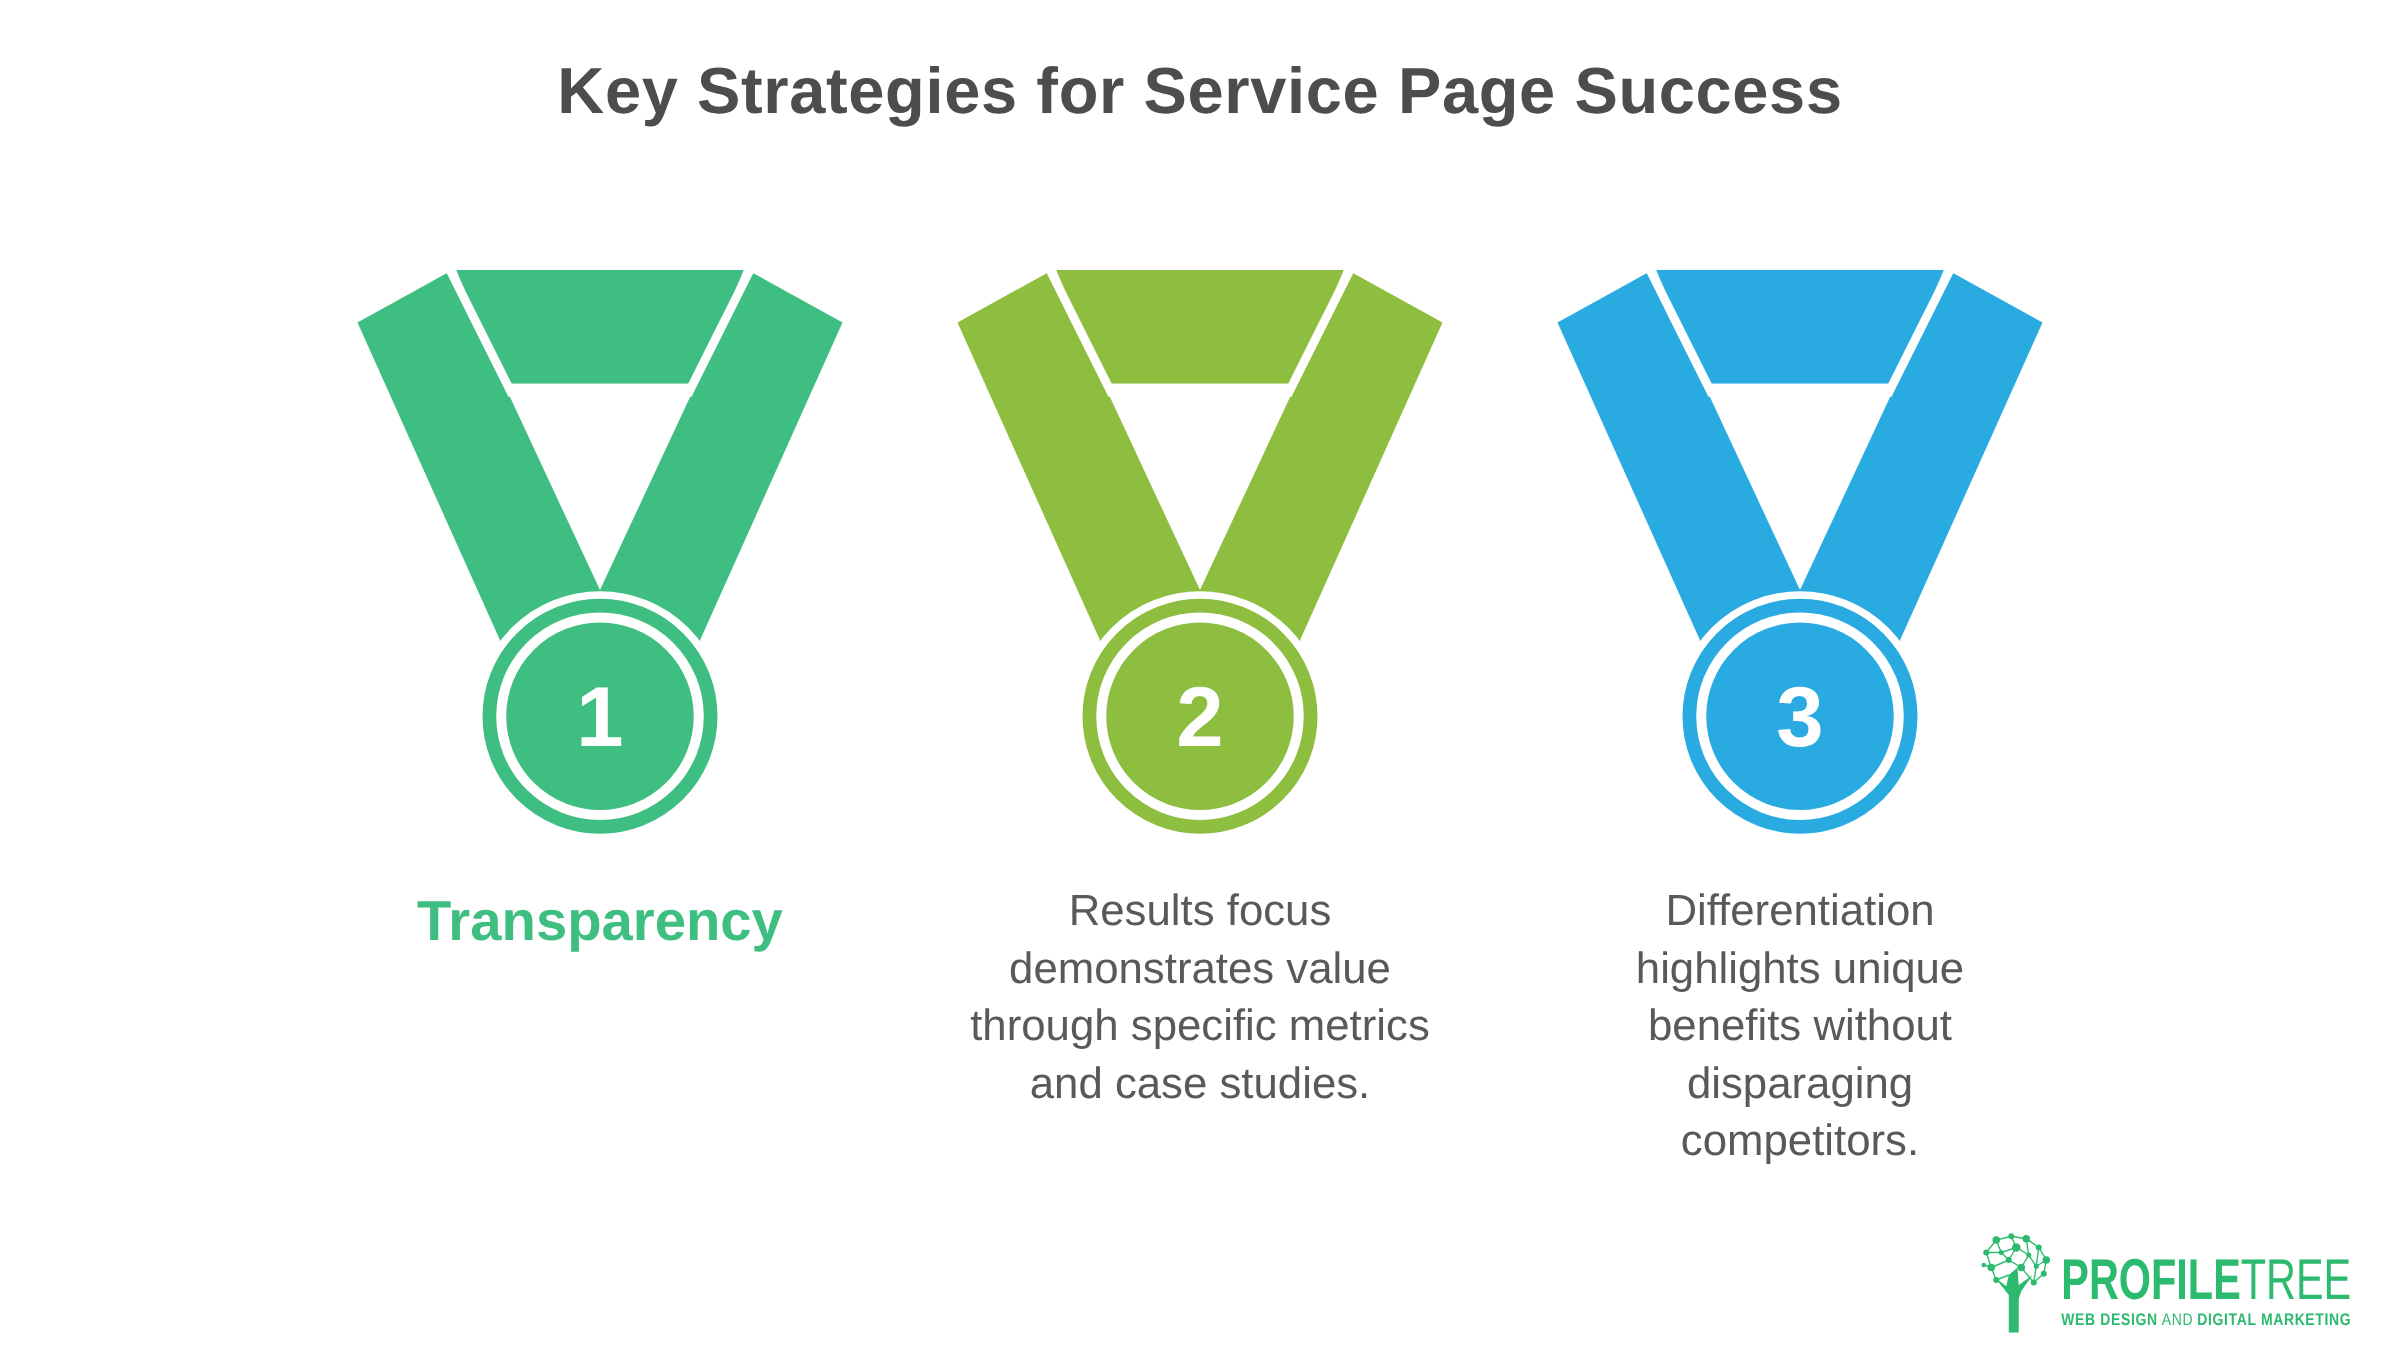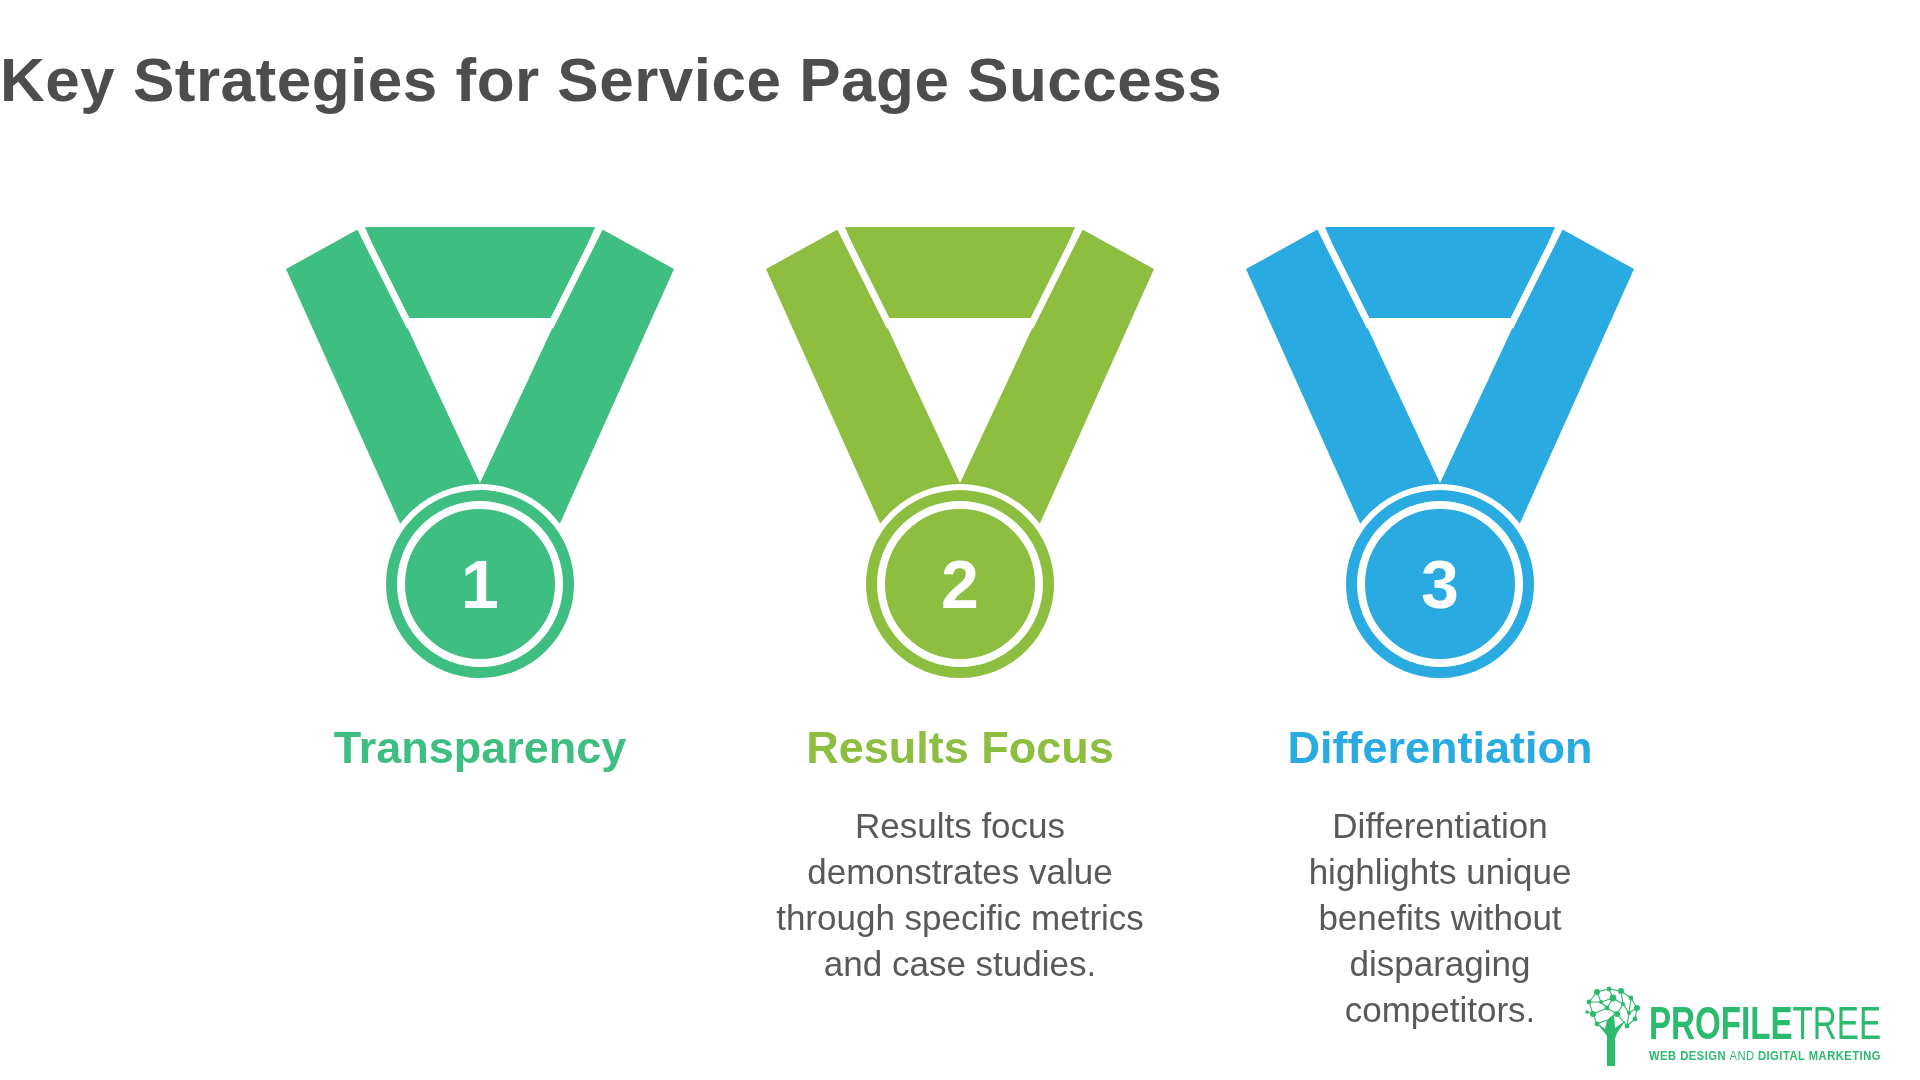--- a/index.html
+++ b/index.html
@@ -7,22 +7,22 @@
   body {
     width: 1920px;
     height: 1080px;
     background: #ffffff;
     font-family: "Liberation Sans", sans-serif;
     overflow: hidden;
     position: relative;
   }
   .title {
     margin: 44px 0 0 0;
-    text-align: left;
-    font-size: 62px;
+    text-align: center;
+    font-size: 52px;
     line-height: 1.15;
     font-weight: bold;
     color: #4D4D4D;
     letter-spacing: 0.5px;
   }
   .columns {
     margin-top: 110px;
     display: flex;
     justify-content: center;
   }
@@ -93,21 +93,20 @@
 
       <line x1="76" y1="-6" x2="130" y2="102" stroke="#ffffff" stroke-width="7"></line>
       <line x1="324" y1="-6" x2="270" y2="102" stroke="#ffffff" stroke-width="7"></line>
 
       <polygon points="123,93 277,93 200,258" fill="#ffffff"></polygon>
 
       <circle cx="200" cy="359" r="97" fill="currentColor" stroke="#ffffff" stroke-width="6"></circle>
       <circle cx="200" cy="359" r="79" fill="none" stroke="#ffffff" stroke-width="8"></circle>
       <text x="200" y="383" text-anchor="middle" font-size="68" font-weight="bold" font-family="Liberation Sans, sans-serif" fill="#ffffff">2</text>
     </svg>
-    <h2 class="item-label">Results Focus</h2>
     <p class="item-desc">Results focus demonstrates value through specific metrics and case studies.</p>
   </div>
 
   <div class="column" style="color: rgb(41, 171, 226);">
     <svg class="medal" width="400" height="462" viewBox="0 0 400 462" aria-hidden="true">
 
       <polygon points="6,44 82,2 218,278 132,325" fill="currentColor"></polygon>
 
       <polygon points="394,44 318,2 182,278 268,325" fill="currentColor"></polygon>
 
@@ -115,21 +114,20 @@
 
       <line x1="76" y1="-6" x2="130" y2="102" stroke="#ffffff" stroke-width="7"></line>
       <line x1="324" y1="-6" x2="270" y2="102" stroke="#ffffff" stroke-width="7"></line>
 
       <polygon points="123,93 277,93 200,258" fill="#ffffff"></polygon>
 
       <circle cx="200" cy="359" r="97" fill="currentColor" stroke="#ffffff" stroke-width="6"></circle>
       <circle cx="200" cy="359" r="79" fill="none" stroke="#ffffff" stroke-width="8"></circle>
       <text x="200" y="383" text-anchor="middle" font-size="68" font-weight="bold" font-family="Liberation Sans, sans-serif" fill="#ffffff">3</text>
     </svg>
-    <h2 class="item-label">Differentiation</h2>
     <p class="item-desc">Differentiation highlights unique benefits without disparaging competitors.</p>
   </div>
 </div>
 
 <svg class="logo" width="302" height="82" viewBox="0 0 302 82" aria-hidden="true">
   <g stroke="#2BBA6E" fill="none" stroke-width="1.1">
     <path d="M6 16 L14 6 L26 3 L38 5 L48 12 L54 22 L52 33 L44 40
              M6 16 L18 16 L30 12 L40 18 L46 27
              M10 28 L24 22 L34 28
              M14 6 L18 16 M26 3 L30 12 M38 5 L40 18

